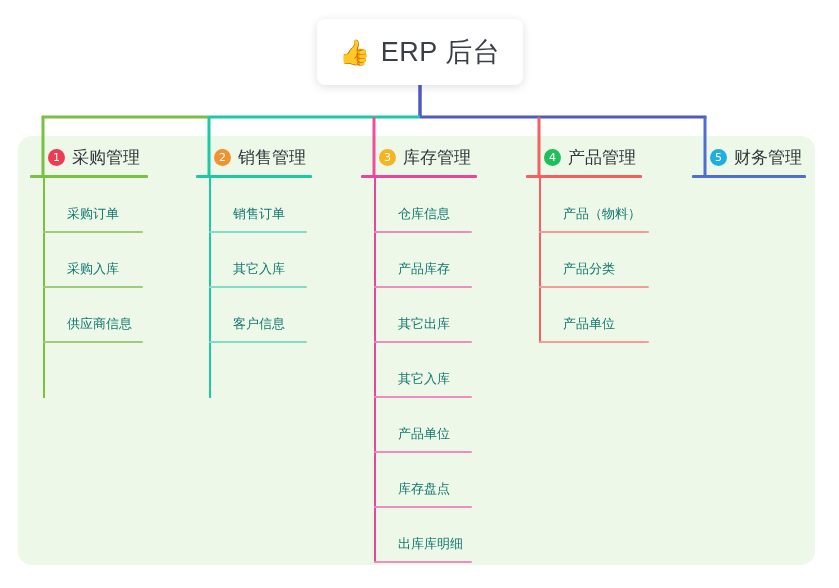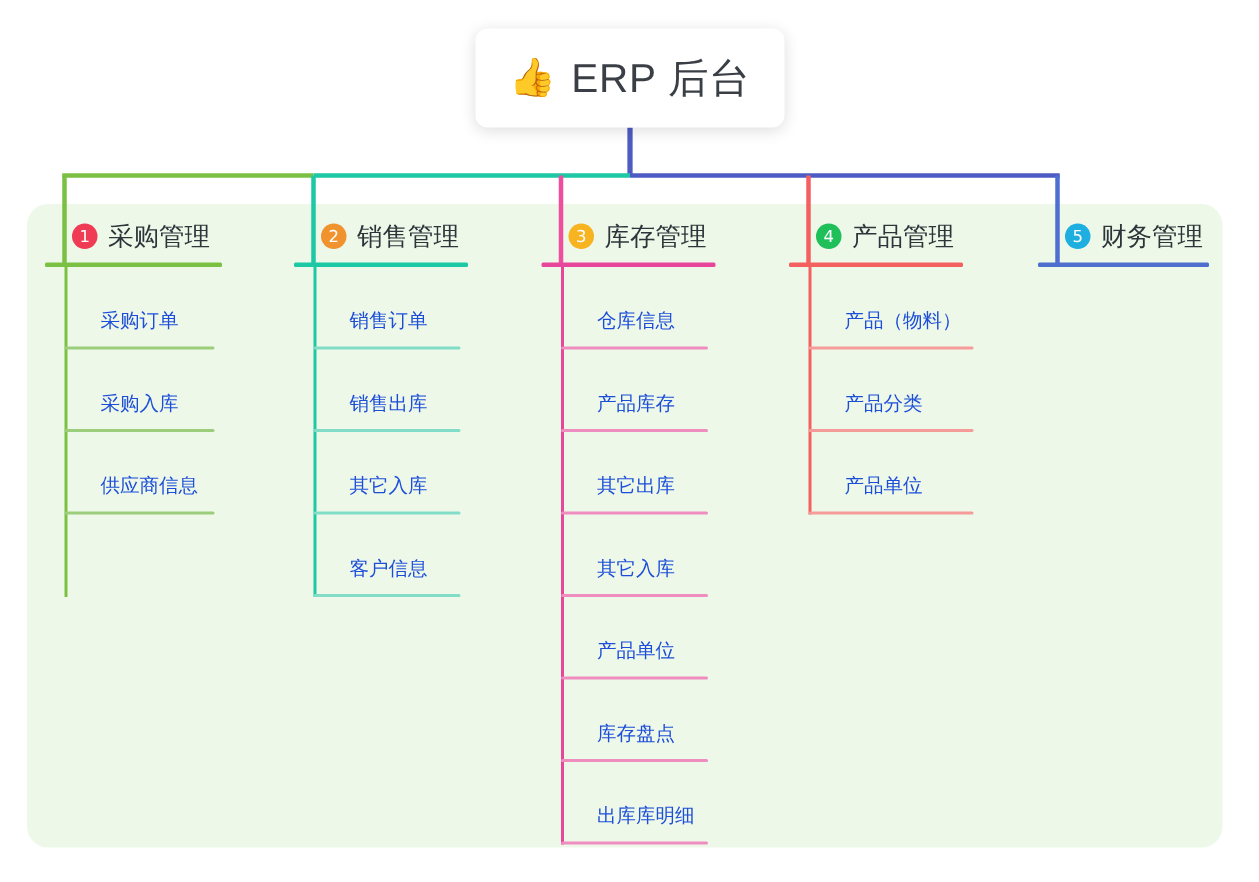--- a/index.html
+++ b/index.html
@@ -123,21 +123,21 @@
   }
   .leaf {
     position: relative;
     height: 55px;
   }
   .leaf-label {
     position: absolute;
     left: 37px;
     bottom: 10px;
     font-size: 13px;
-    color: #1d4ed8;
+    color: #0f766e;
     white-space: nowrap;
   }
   .leaf-rule {
     position: absolute;
     left: 13px;
     bottom: 0;
     height: 2px;
     border-radius: 1px;
   }
 </style>
@@ -194,24 +194,20 @@
           <span class="head-label">销售管理</span>
         </div>
         <div class="head-rule" style="width: 116px; background: rgb(29, 201, 164);"></div>
         <div class="branch">
           <div class="spine" style="height: 220px; background: rgb(29, 201, 164);"></div>
           <div class="leaf">
             <span class="leaf-label">销售订单</span>
             <div class="leaf-rule" style="width: 98px; background: rgb(130, 221, 200);"></div>
           </div>
           <div class="leaf">
-            <span class="leaf-label">销售出库</span>
-            <div class="leaf-rule" style="width: 98px; background: rgb(130, 221, 200);"></div>
-          </div>
-          <div class="leaf">
             <span class="leaf-label">其它入库</span>
             <div class="leaf-rule" style="width: 98px; background: rgb(130, 221, 200);"></div>
           </div>
           <div class="leaf">
             <span class="leaf-label">客户信息</span>
             <div class="leaf-rule" style="width: 98px; background: rgb(130, 221, 200);"></div>
           </div>
         </div>
       </div>
       <div class="col" style="left: 361px;">

